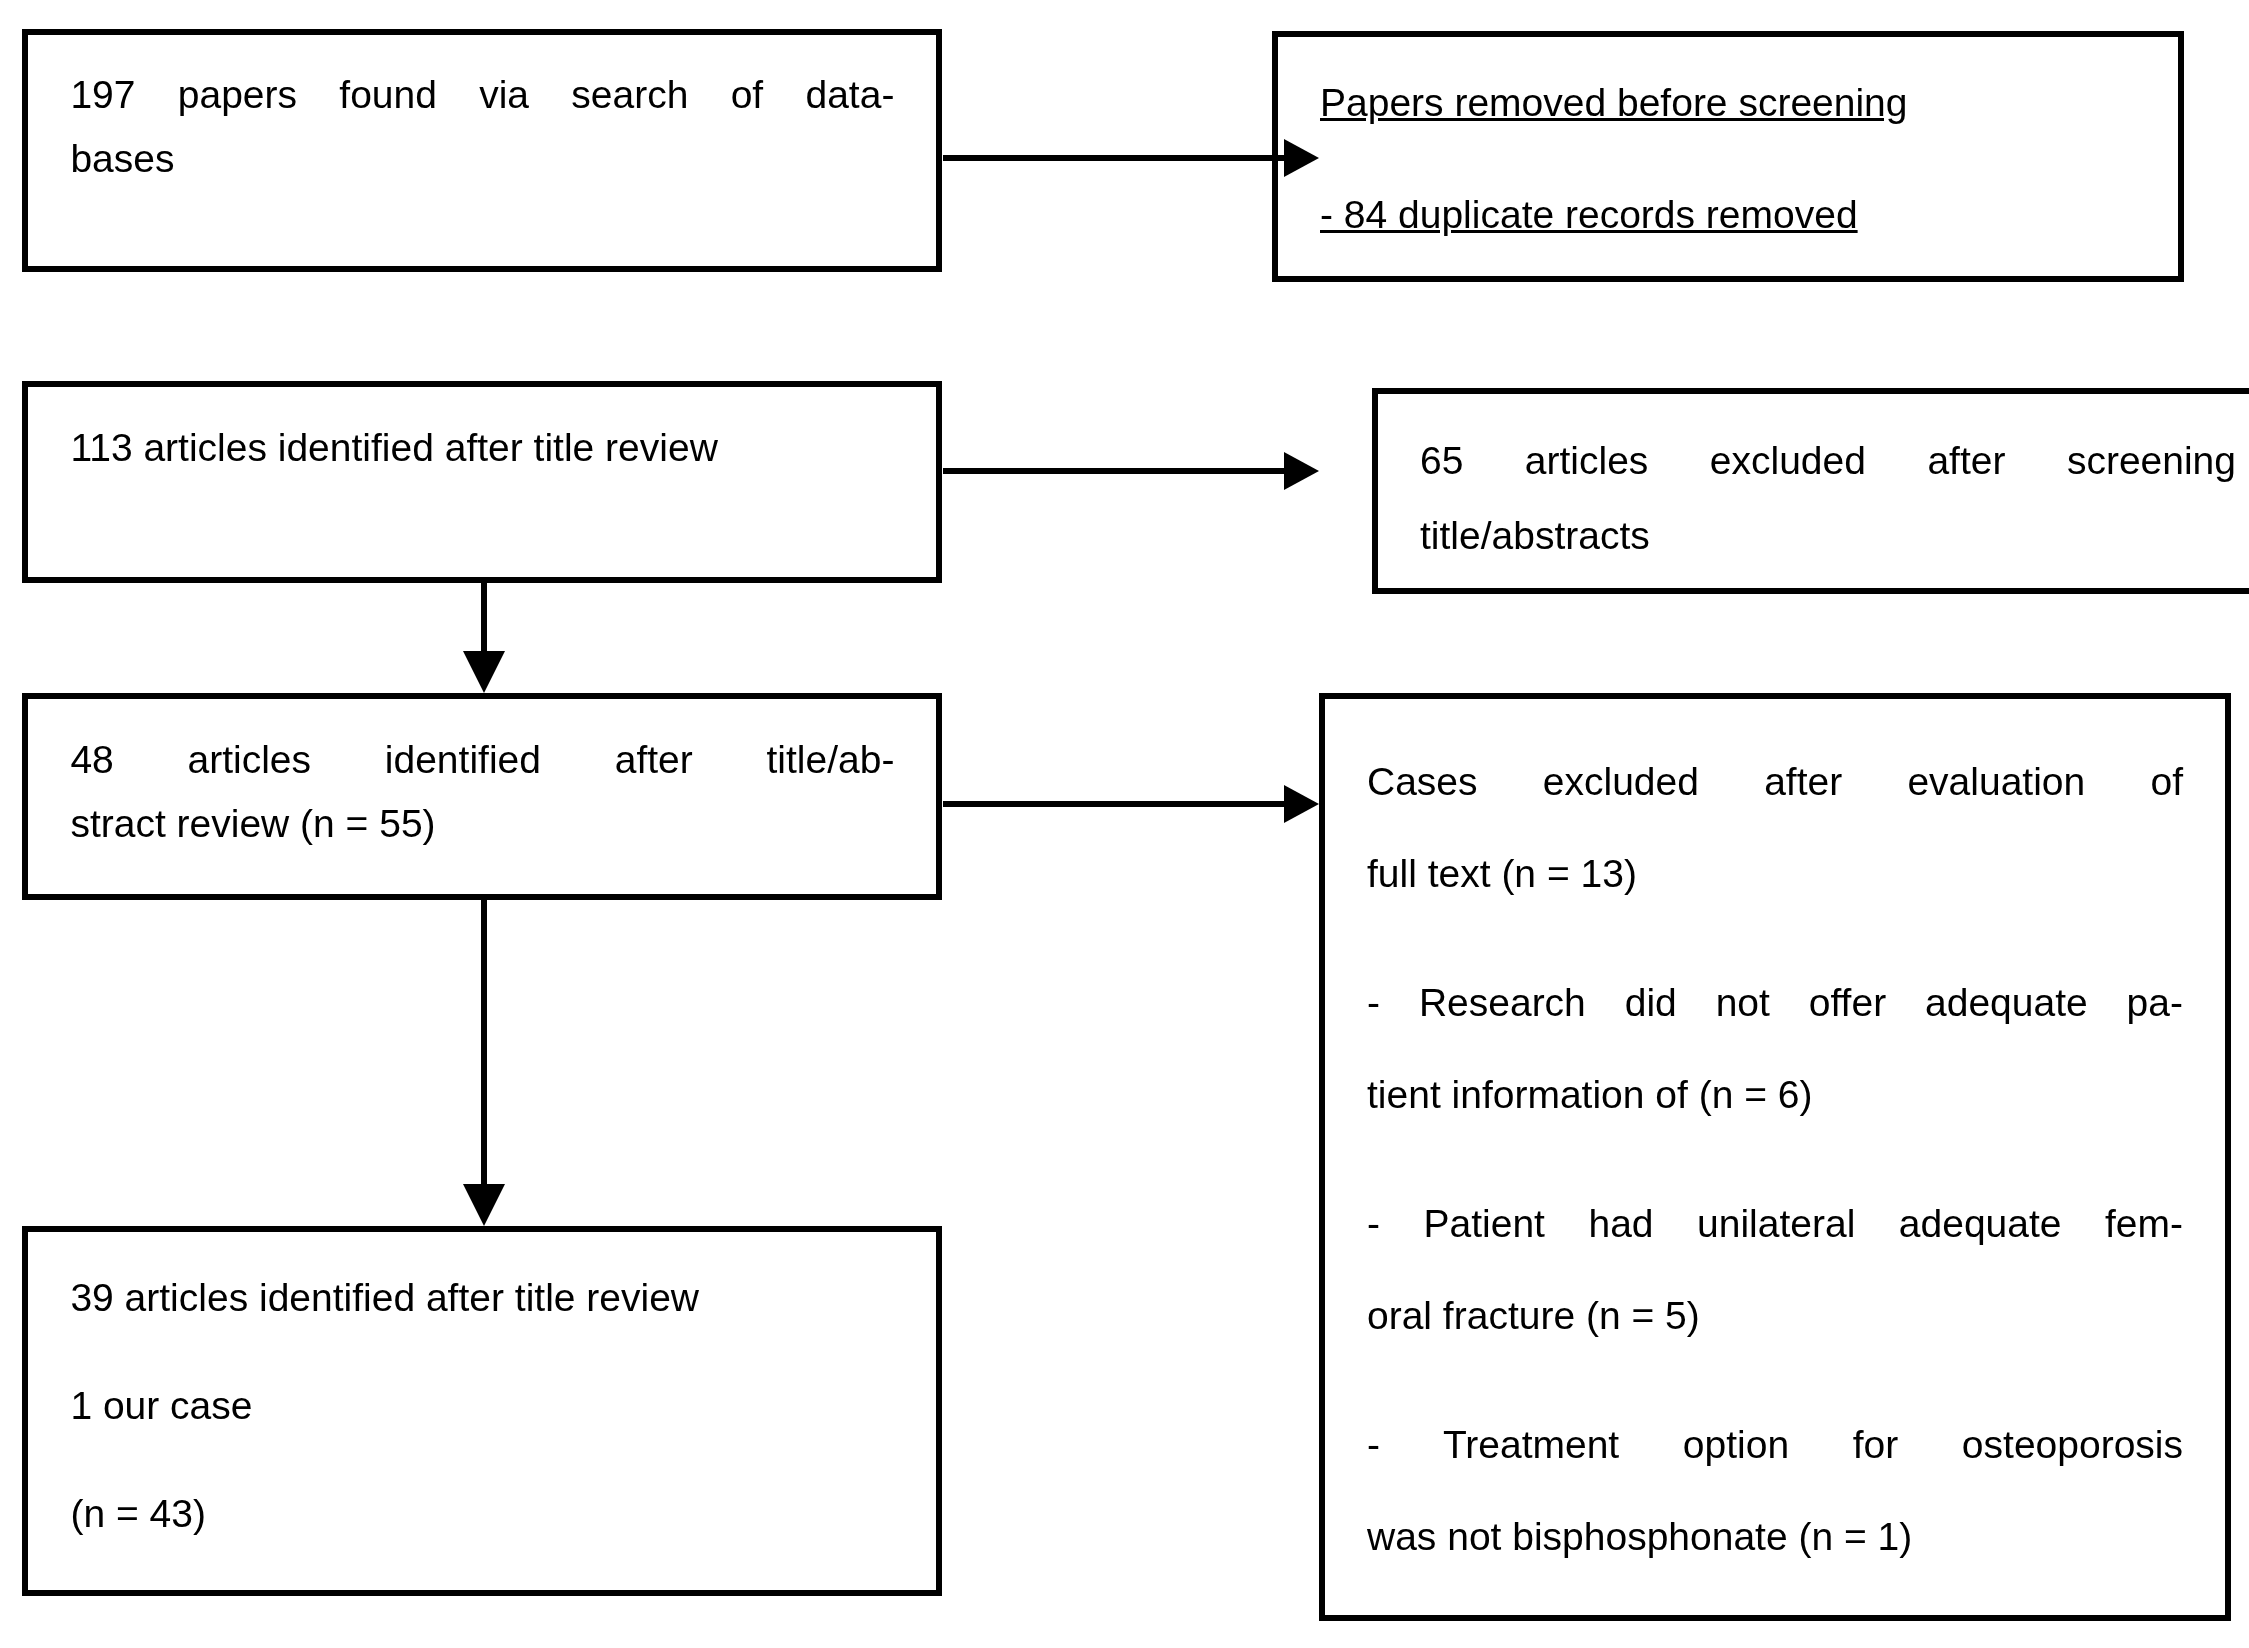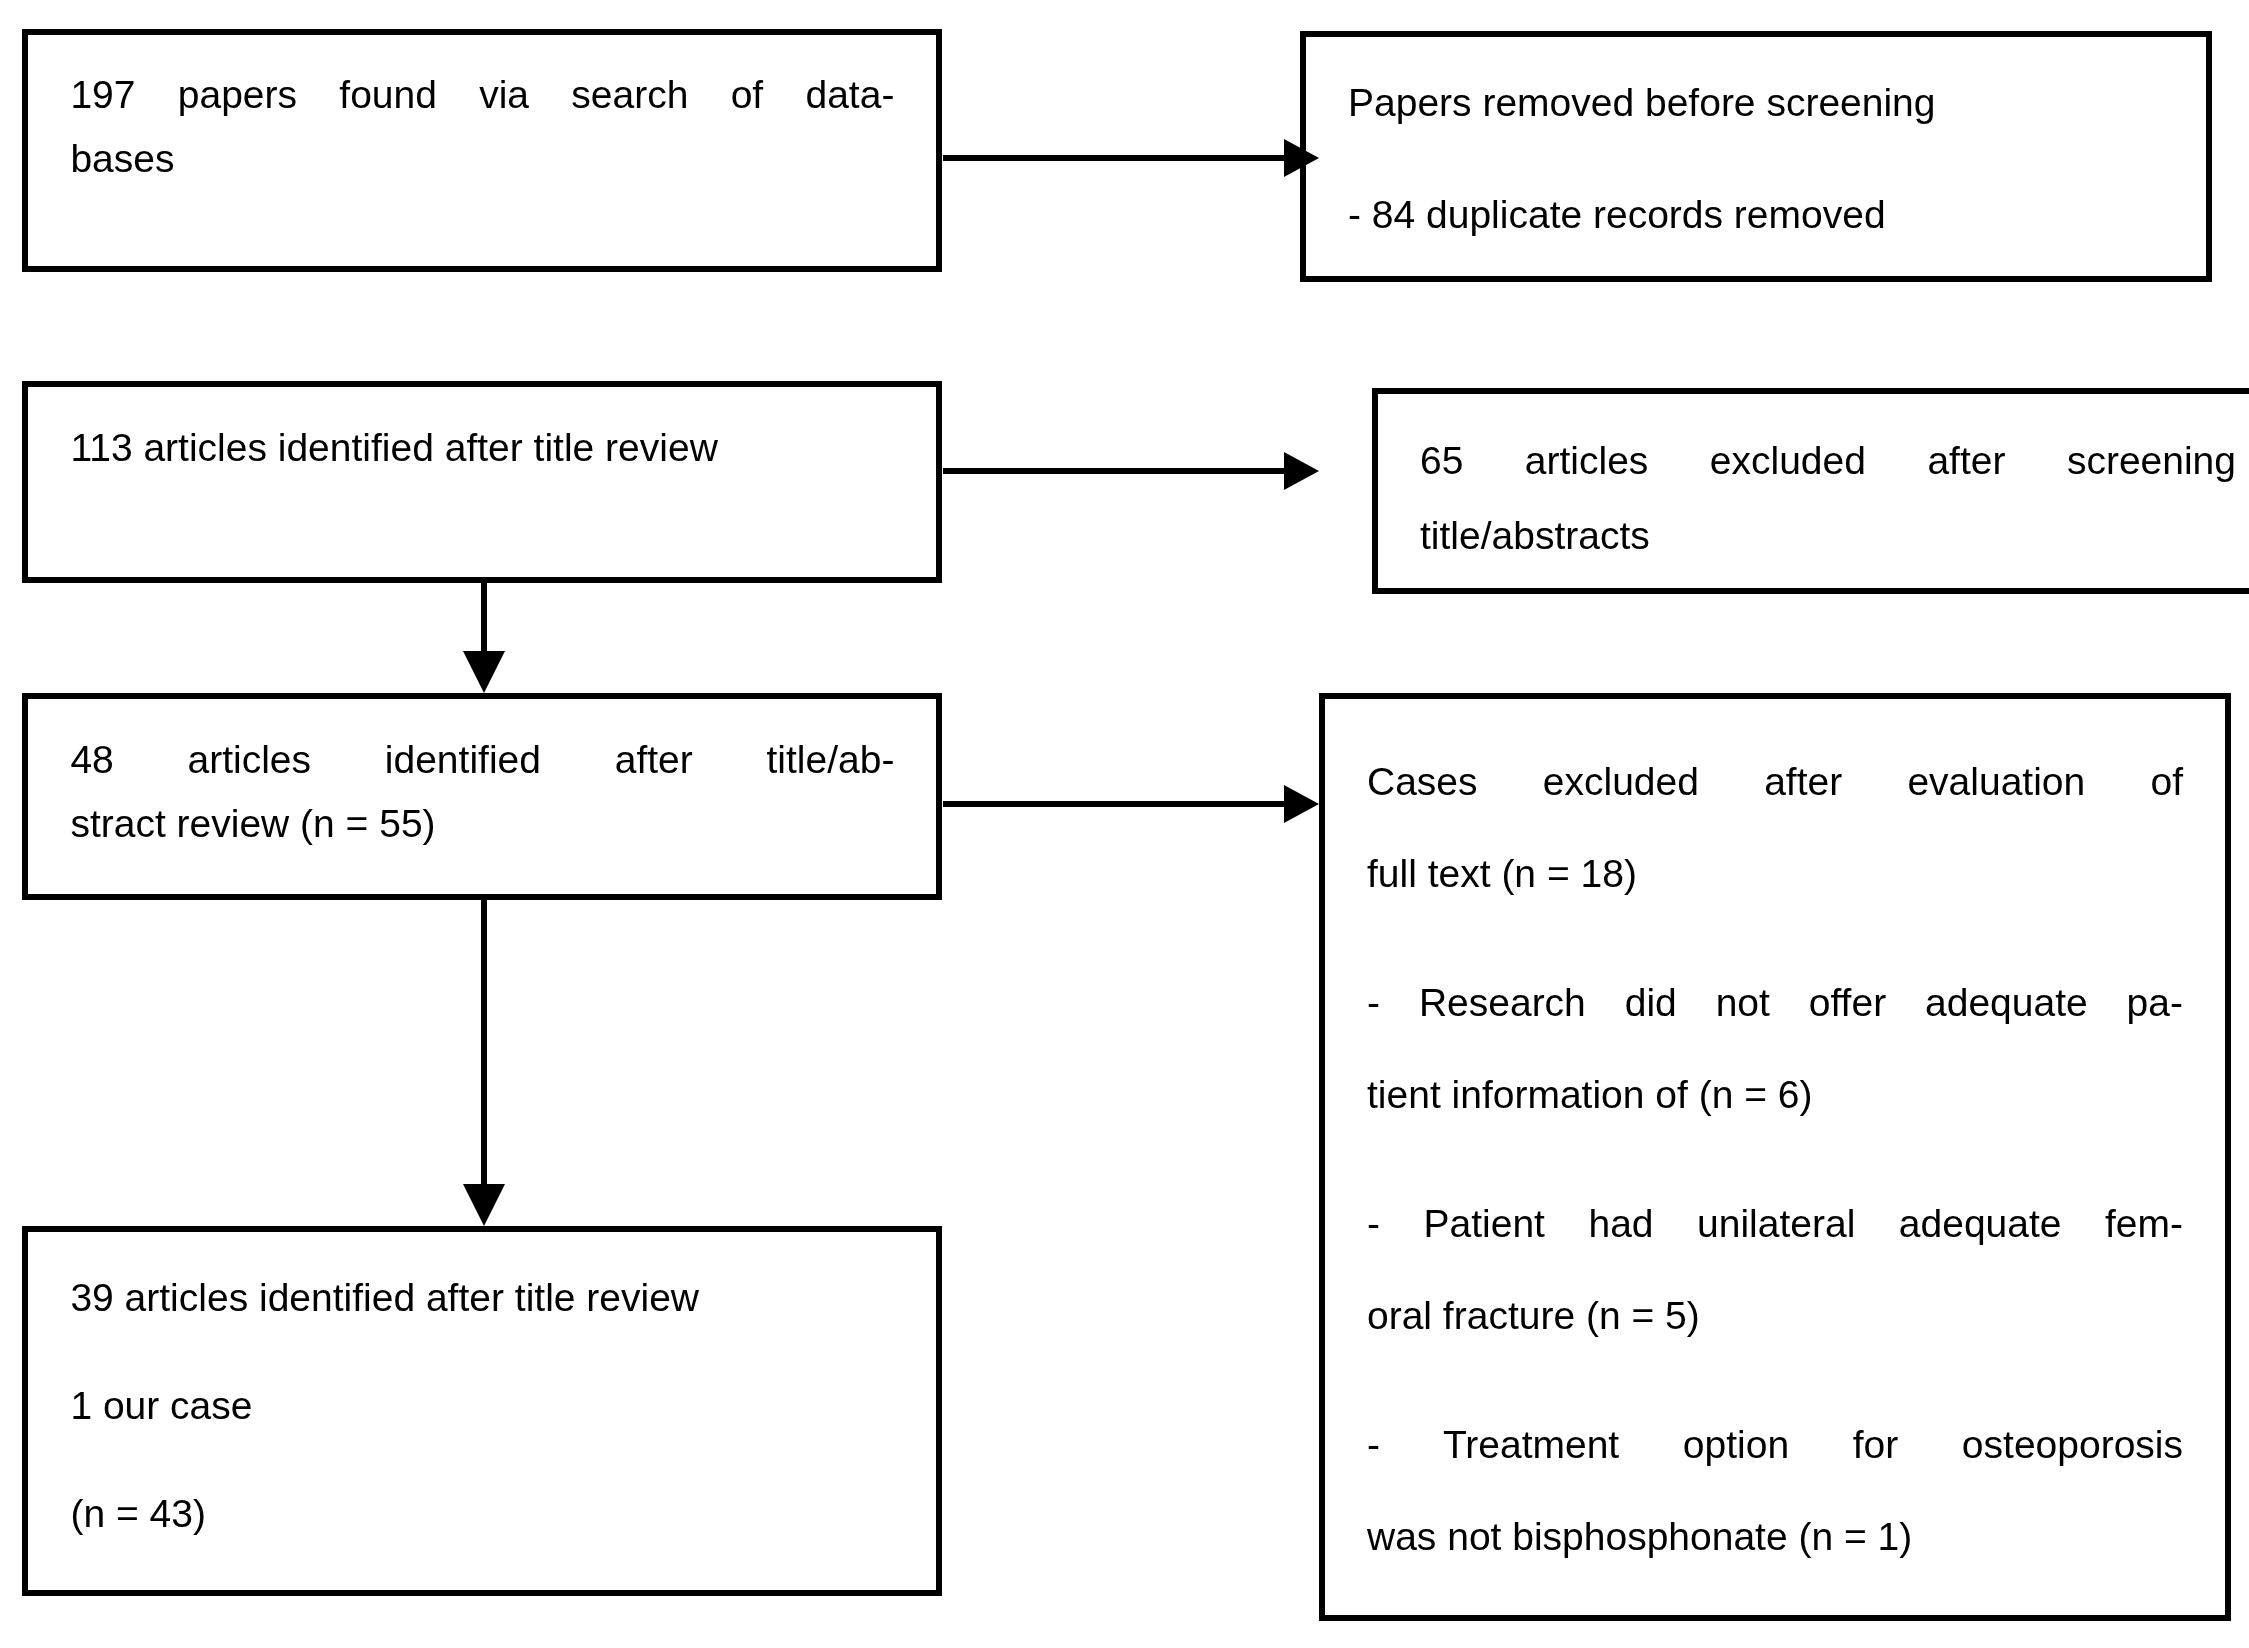--- a/index.html
+++ b/index.html
@@ -24,21 +24,21 @@
     border:6.8px solid var(--border);
     padding:28.5px 42px;
     font-size:39px;
   }
   .line{line-height:64px;}
   .j{text-align:justify;text-align-last:justify;}
   .para + .para{margin-top:37px;}
 
   
   .box--found            {left:22.4px;   top:28.5px;   width:920px; height:243px;}
-  .box--removed          {left:1300px; top:30.5px;   width:912px; height:251px;}
+  .box--removed          {left:1272px; top:30.5px;   width:912px; height:251px;text-decoration:underline;}
   .box--title-review     {left:22.4px;   top:381px;  width:920px; height:202px;}
   .box--excl-screening   {left:1372px; top:388px;  width:912px; height:206px;}
   .box--abstract-review  {left:22.4px;   top:693px; width:920px; height:207px;}
   .box--excl-fulltext    {left:1319px; top:693px; width:912px; height:928px; padding-top:37px;}
   .box--final            {left:22.4px;   top:1226px; width:920px; height:370px; padding-top:34px;}
 
   .box--removed .line, .box--excl-screening .line{line-height:75px;}
   .box--excl-fulltext .line{line-height:92px;}
   .box--final .para + .para{margin-top:44px;}
 
@@ -113,21 +113,21 @@
   <div class="box box--abstract-review">
     <div class="para">
       <div class="line j">48 articles identified after title/ab-</div>
       <div class="line">stract review (n = 55)</div>
     </div>
   </div>
 
   <div class="box box--excl-fulltext">
     <div class="para">
       <div class="line j">Cases excluded after evaluation of</div>
-      <div class="line">full text (n = 18)</div>
+      <div class="line">full text (n = 13)</div>
     </div>
     <div class="para">
       <div class="line j">- Research did not offer adequate pa-</div>
       <div class="line">tient information of (n = 6)</div>
     </div>
     <div class="para">
       <div class="line j">- Patient had unilateral adequate fem-</div>
       <div class="line">oral fracture (n = 5)</div>
     </div>
     <div class="para">

